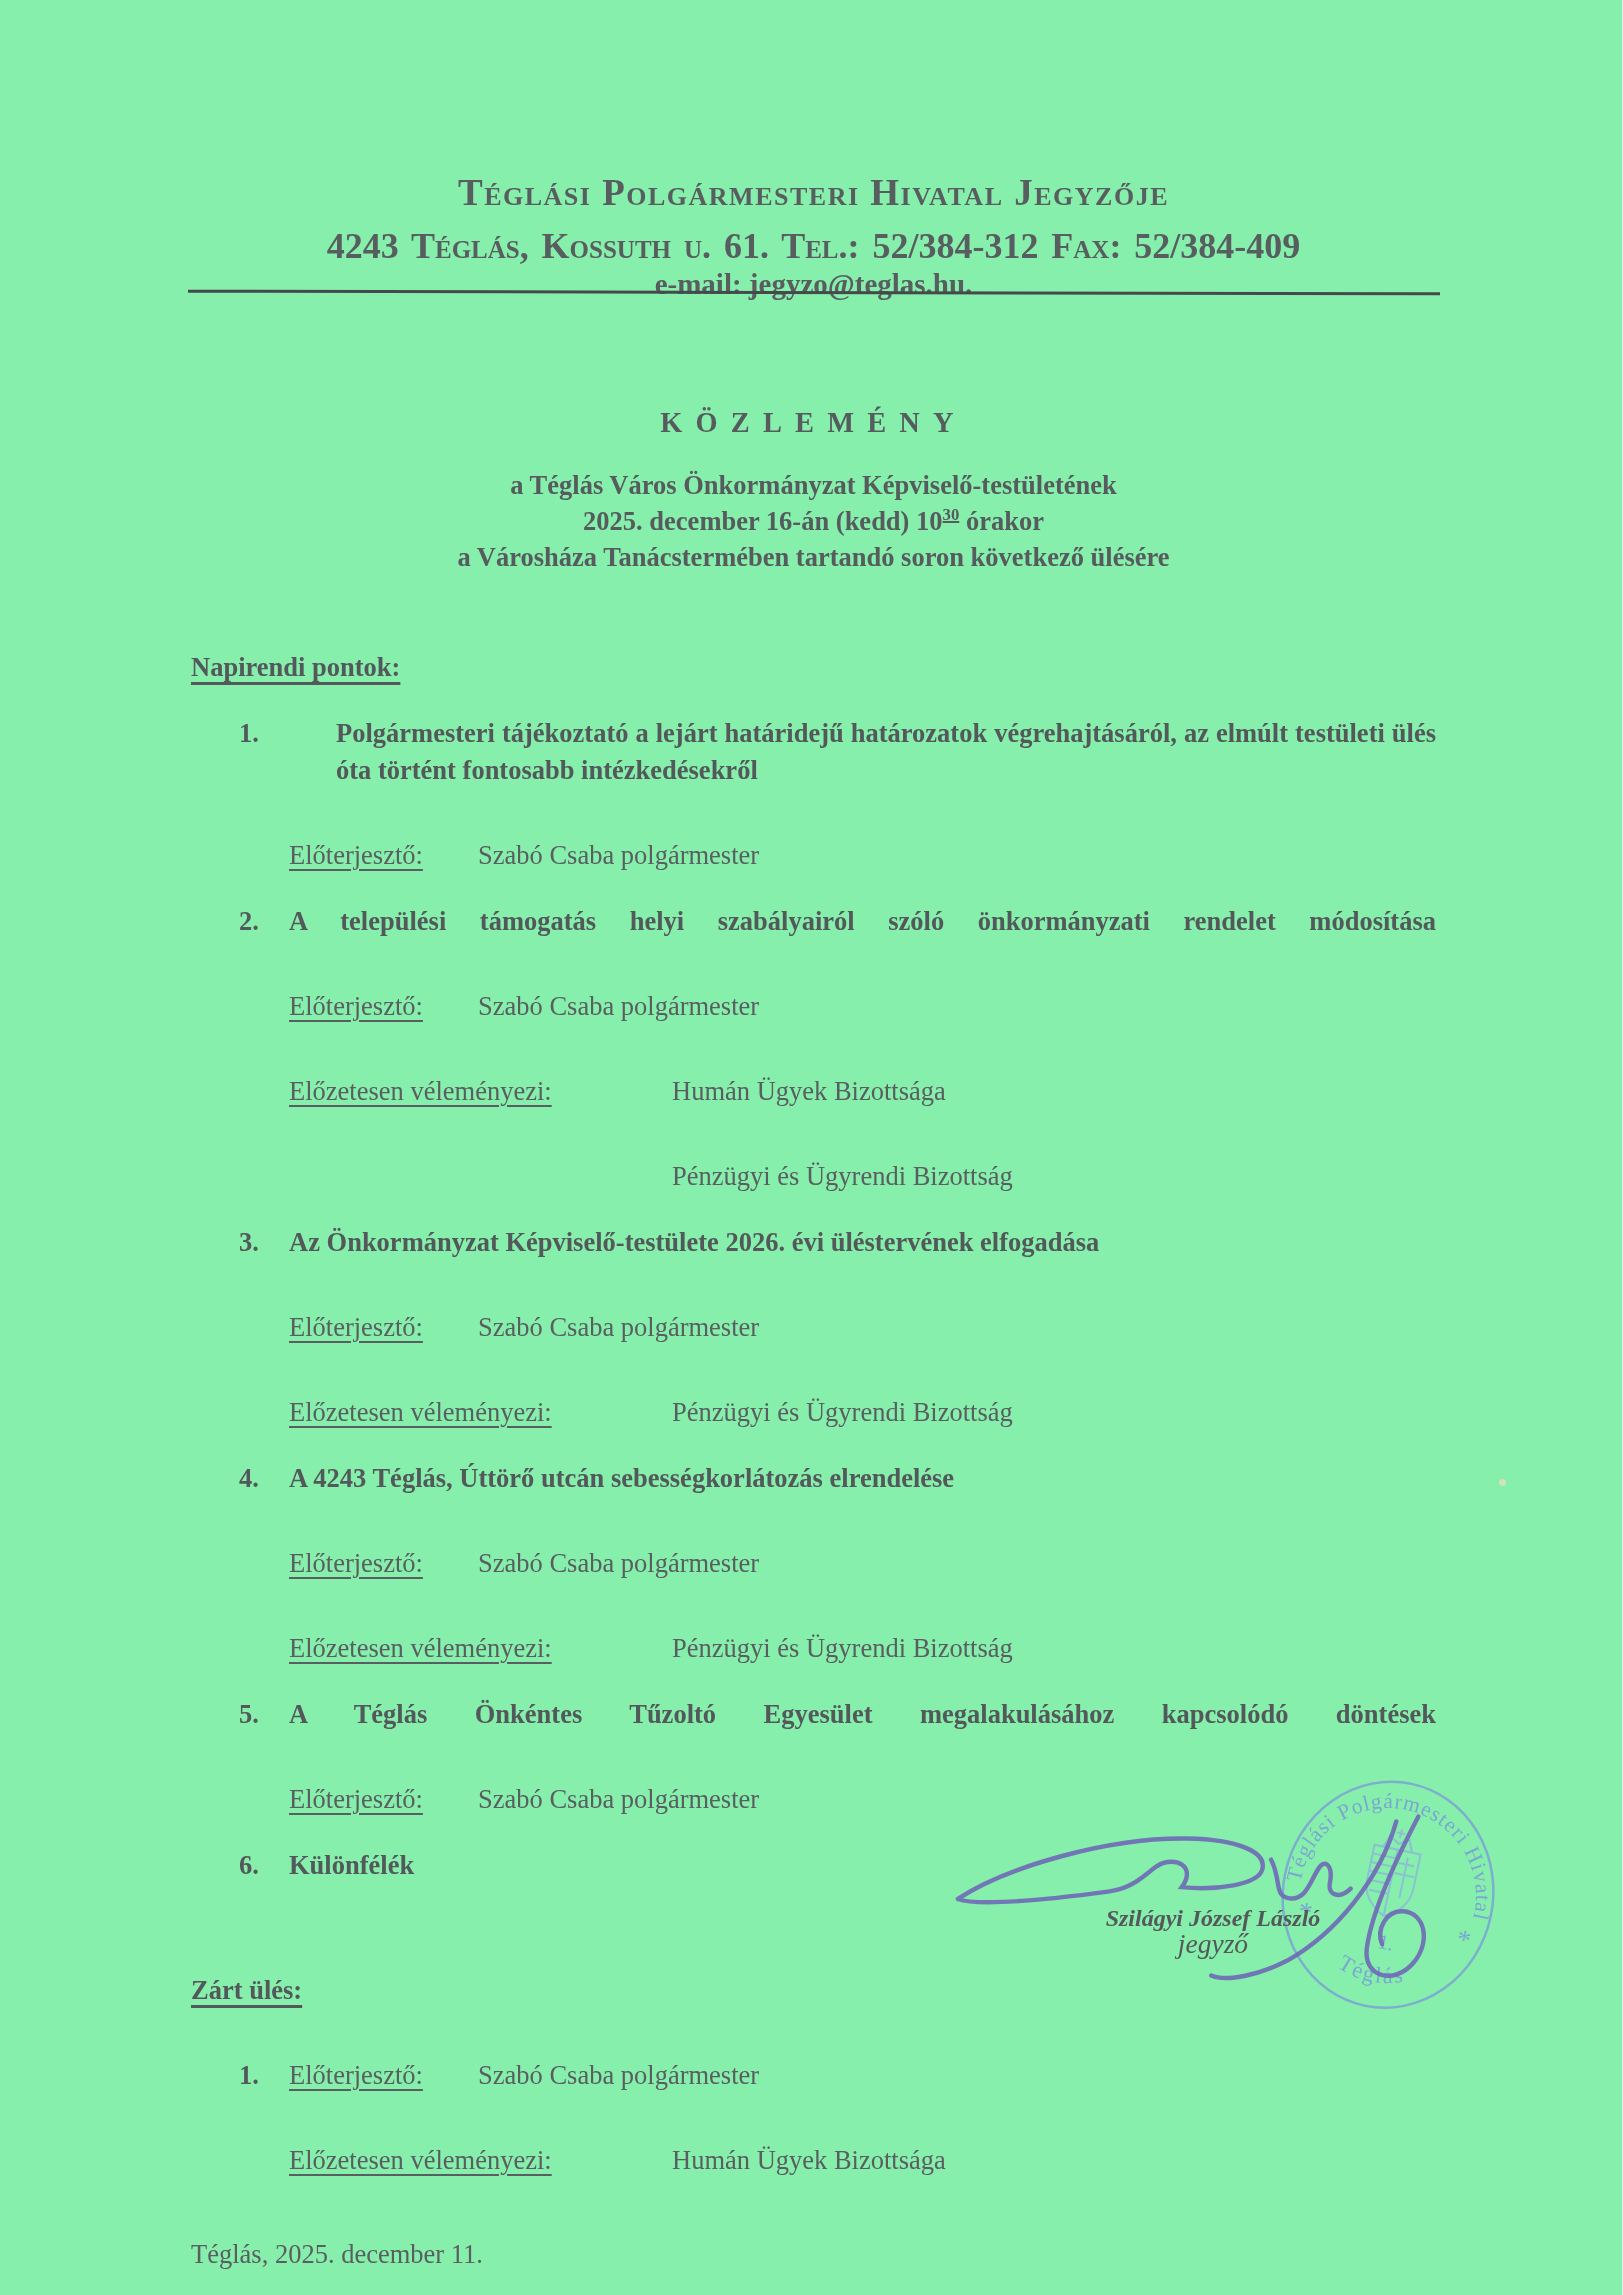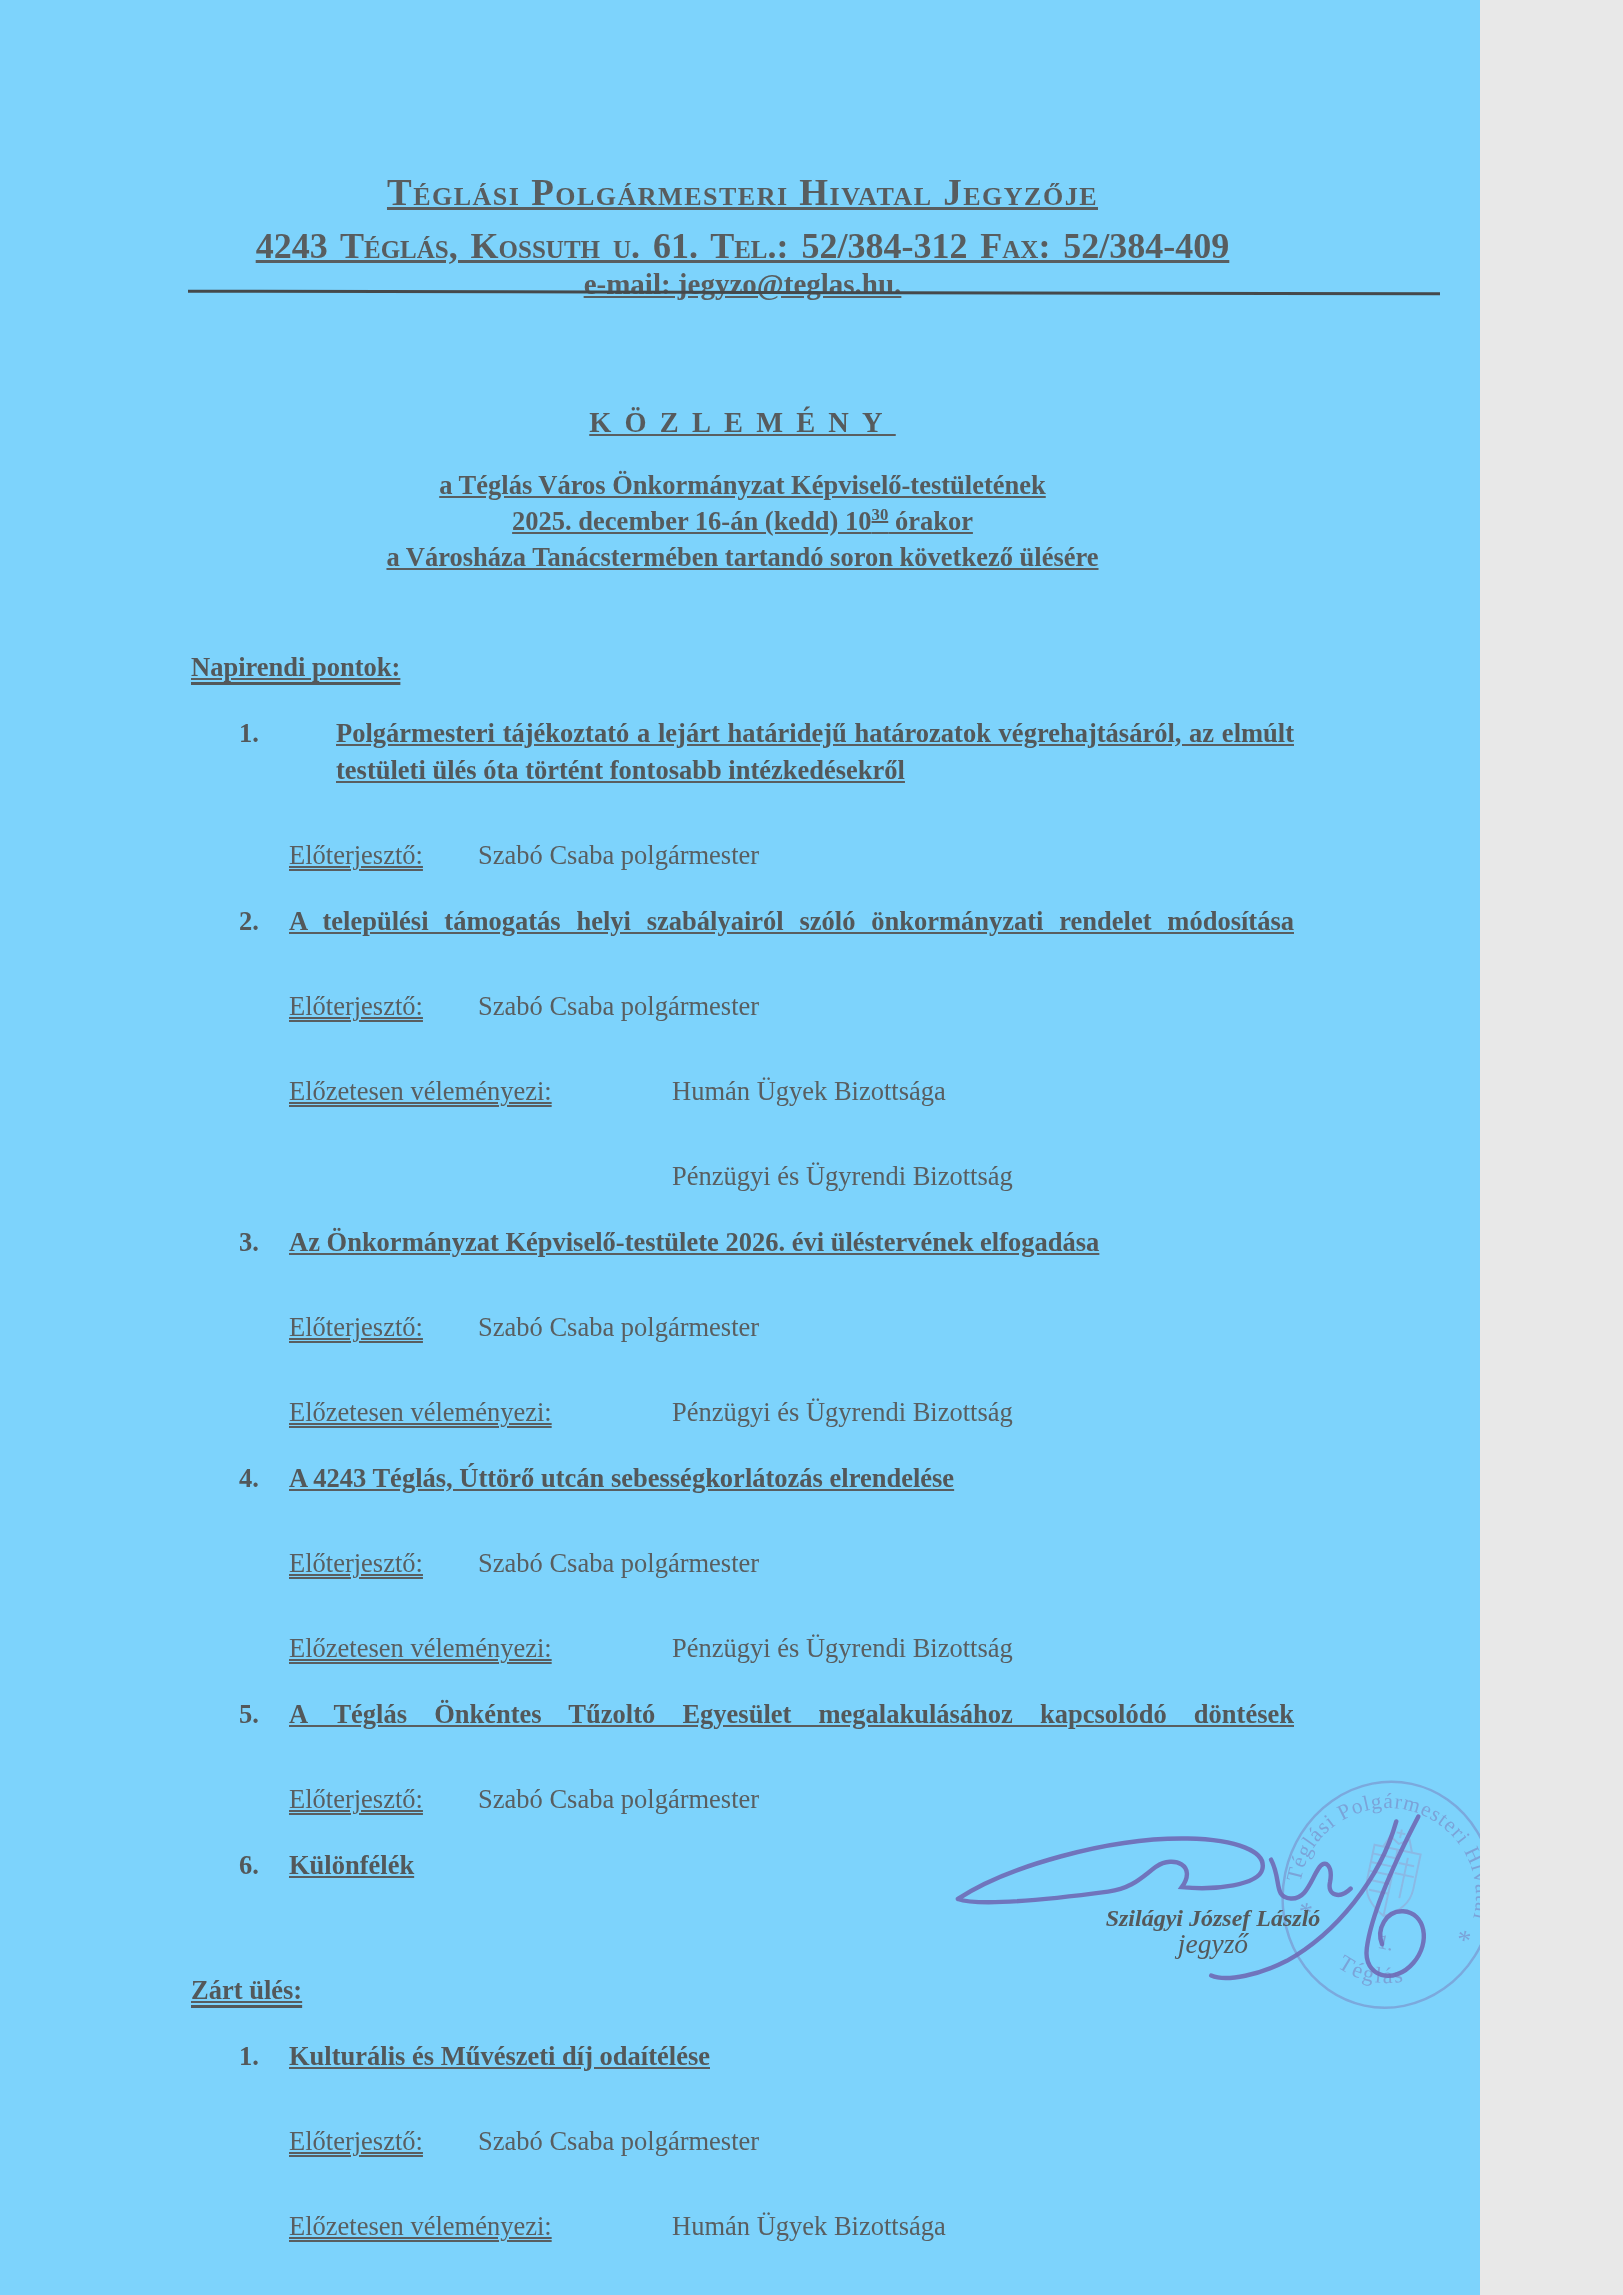--- a/index.html
+++ b/index.html
@@ -1,23 +1,22 @@
 <!DOCTYPE html>
 <html lang="hu" style="font-size:7.8px"><head>
 <meta charset="utf-8">
 <style>
   html,body{margin:0;padding:0;background:#e8e8e8;}
   .page{
     position:relative;
-    width:1480px;height:2295px;
-    background:#7dd3fc;
+    width:1622px;height:2295px;
+    background:#86efac;
     font-family:"Liberation Serif","DejaVu Serif",serif;
     color:#595e60;
     overflow:hidden;
-    text-decoration:underline;
   }
   .content{margin:0 186px 0 191px;}
 
   
   .letterhead{padding-top:171px;text-align:center;}
   .lh-org{
     font-variant:small-caps;font-weight:bold;
     font-size:37px;line-height:44px;letter-spacing:1.5px;color:#585d5f;
   }
   .lh-address{
@@ -176,21 +175,20 @@
 
     <div class="item">
       <span class="num">6.</span>
       <div class="item-title">Különfélék</div>
     </div>
 
     <div class="section-heading closed">Zárt ülés:</div>
 
     <div class="item">
       <span class="num">1.</span>
-      <div class="item-title">Kulturális és Művészeti díj odaítélése</div>
       <div class="detail-row">
         <span class="dl">Előterjesztő:</span>
         <span class="dv t1">Szabó Csaba polgármester</span>
       </div>
       <div class="detail-row">
         <span class="dl">Előzetesen véleményezi:</span>
         <span class="dv t2">Humán Ügyek Bizottsága</span>
       </div>
     </div>
 

